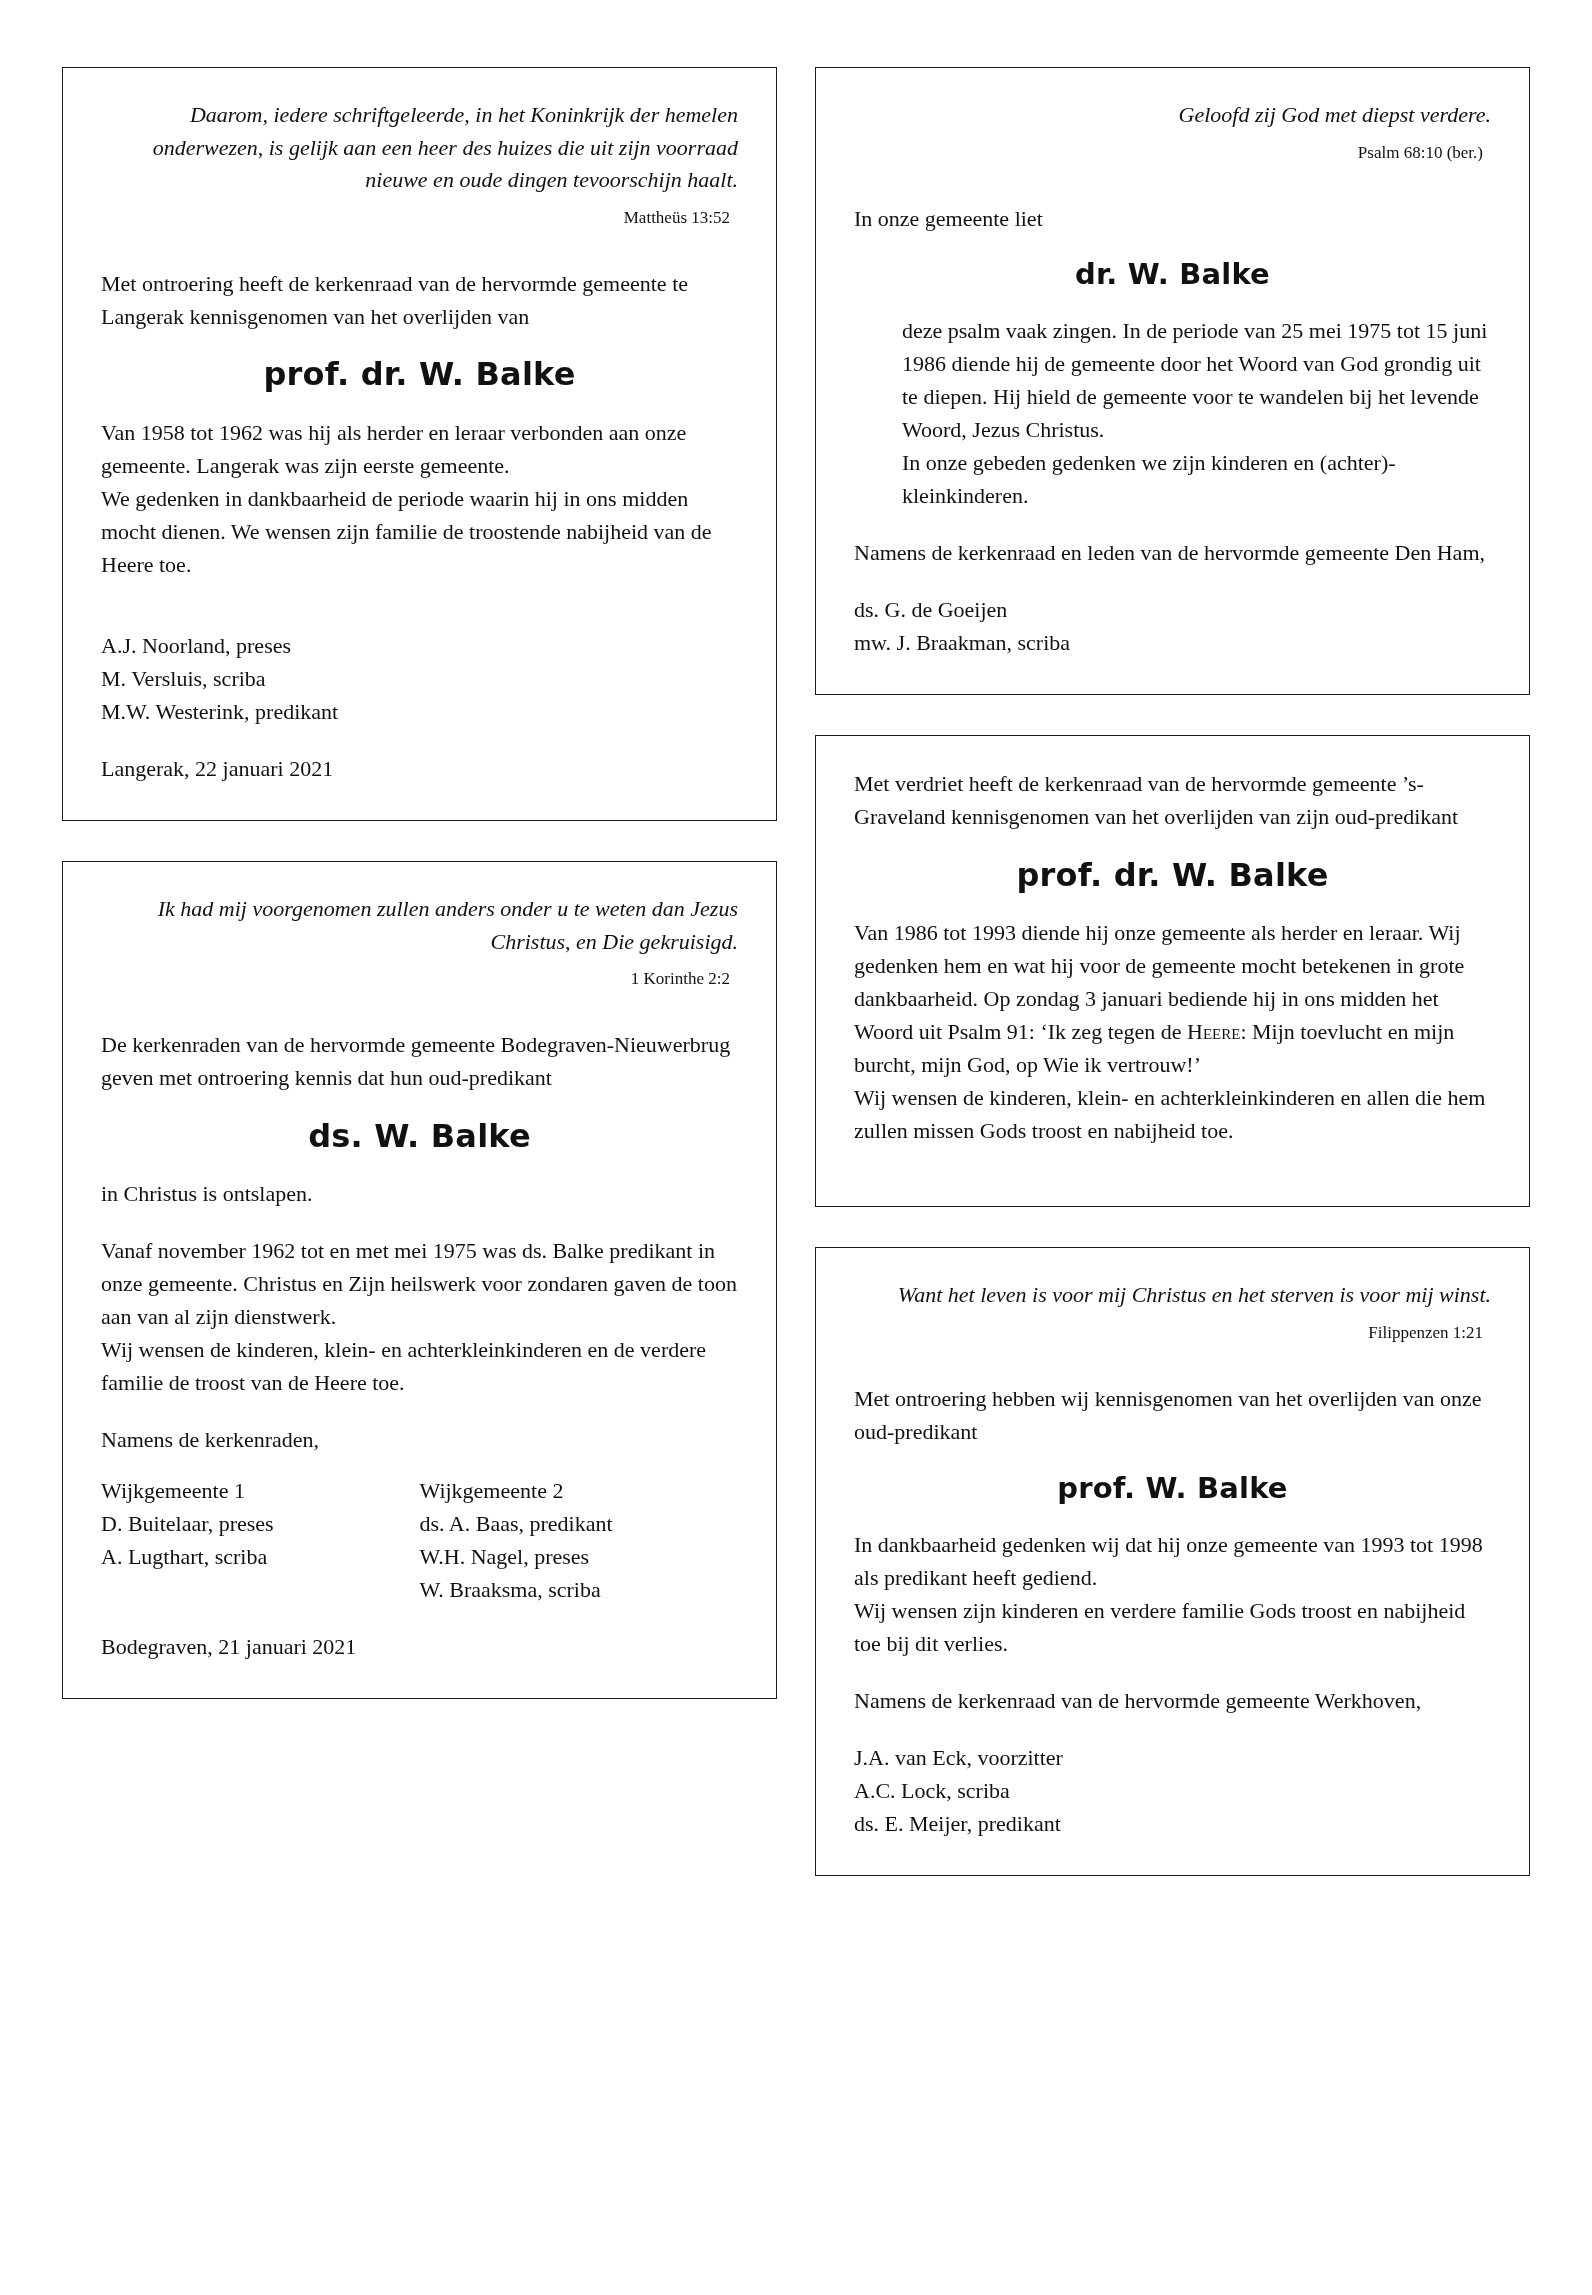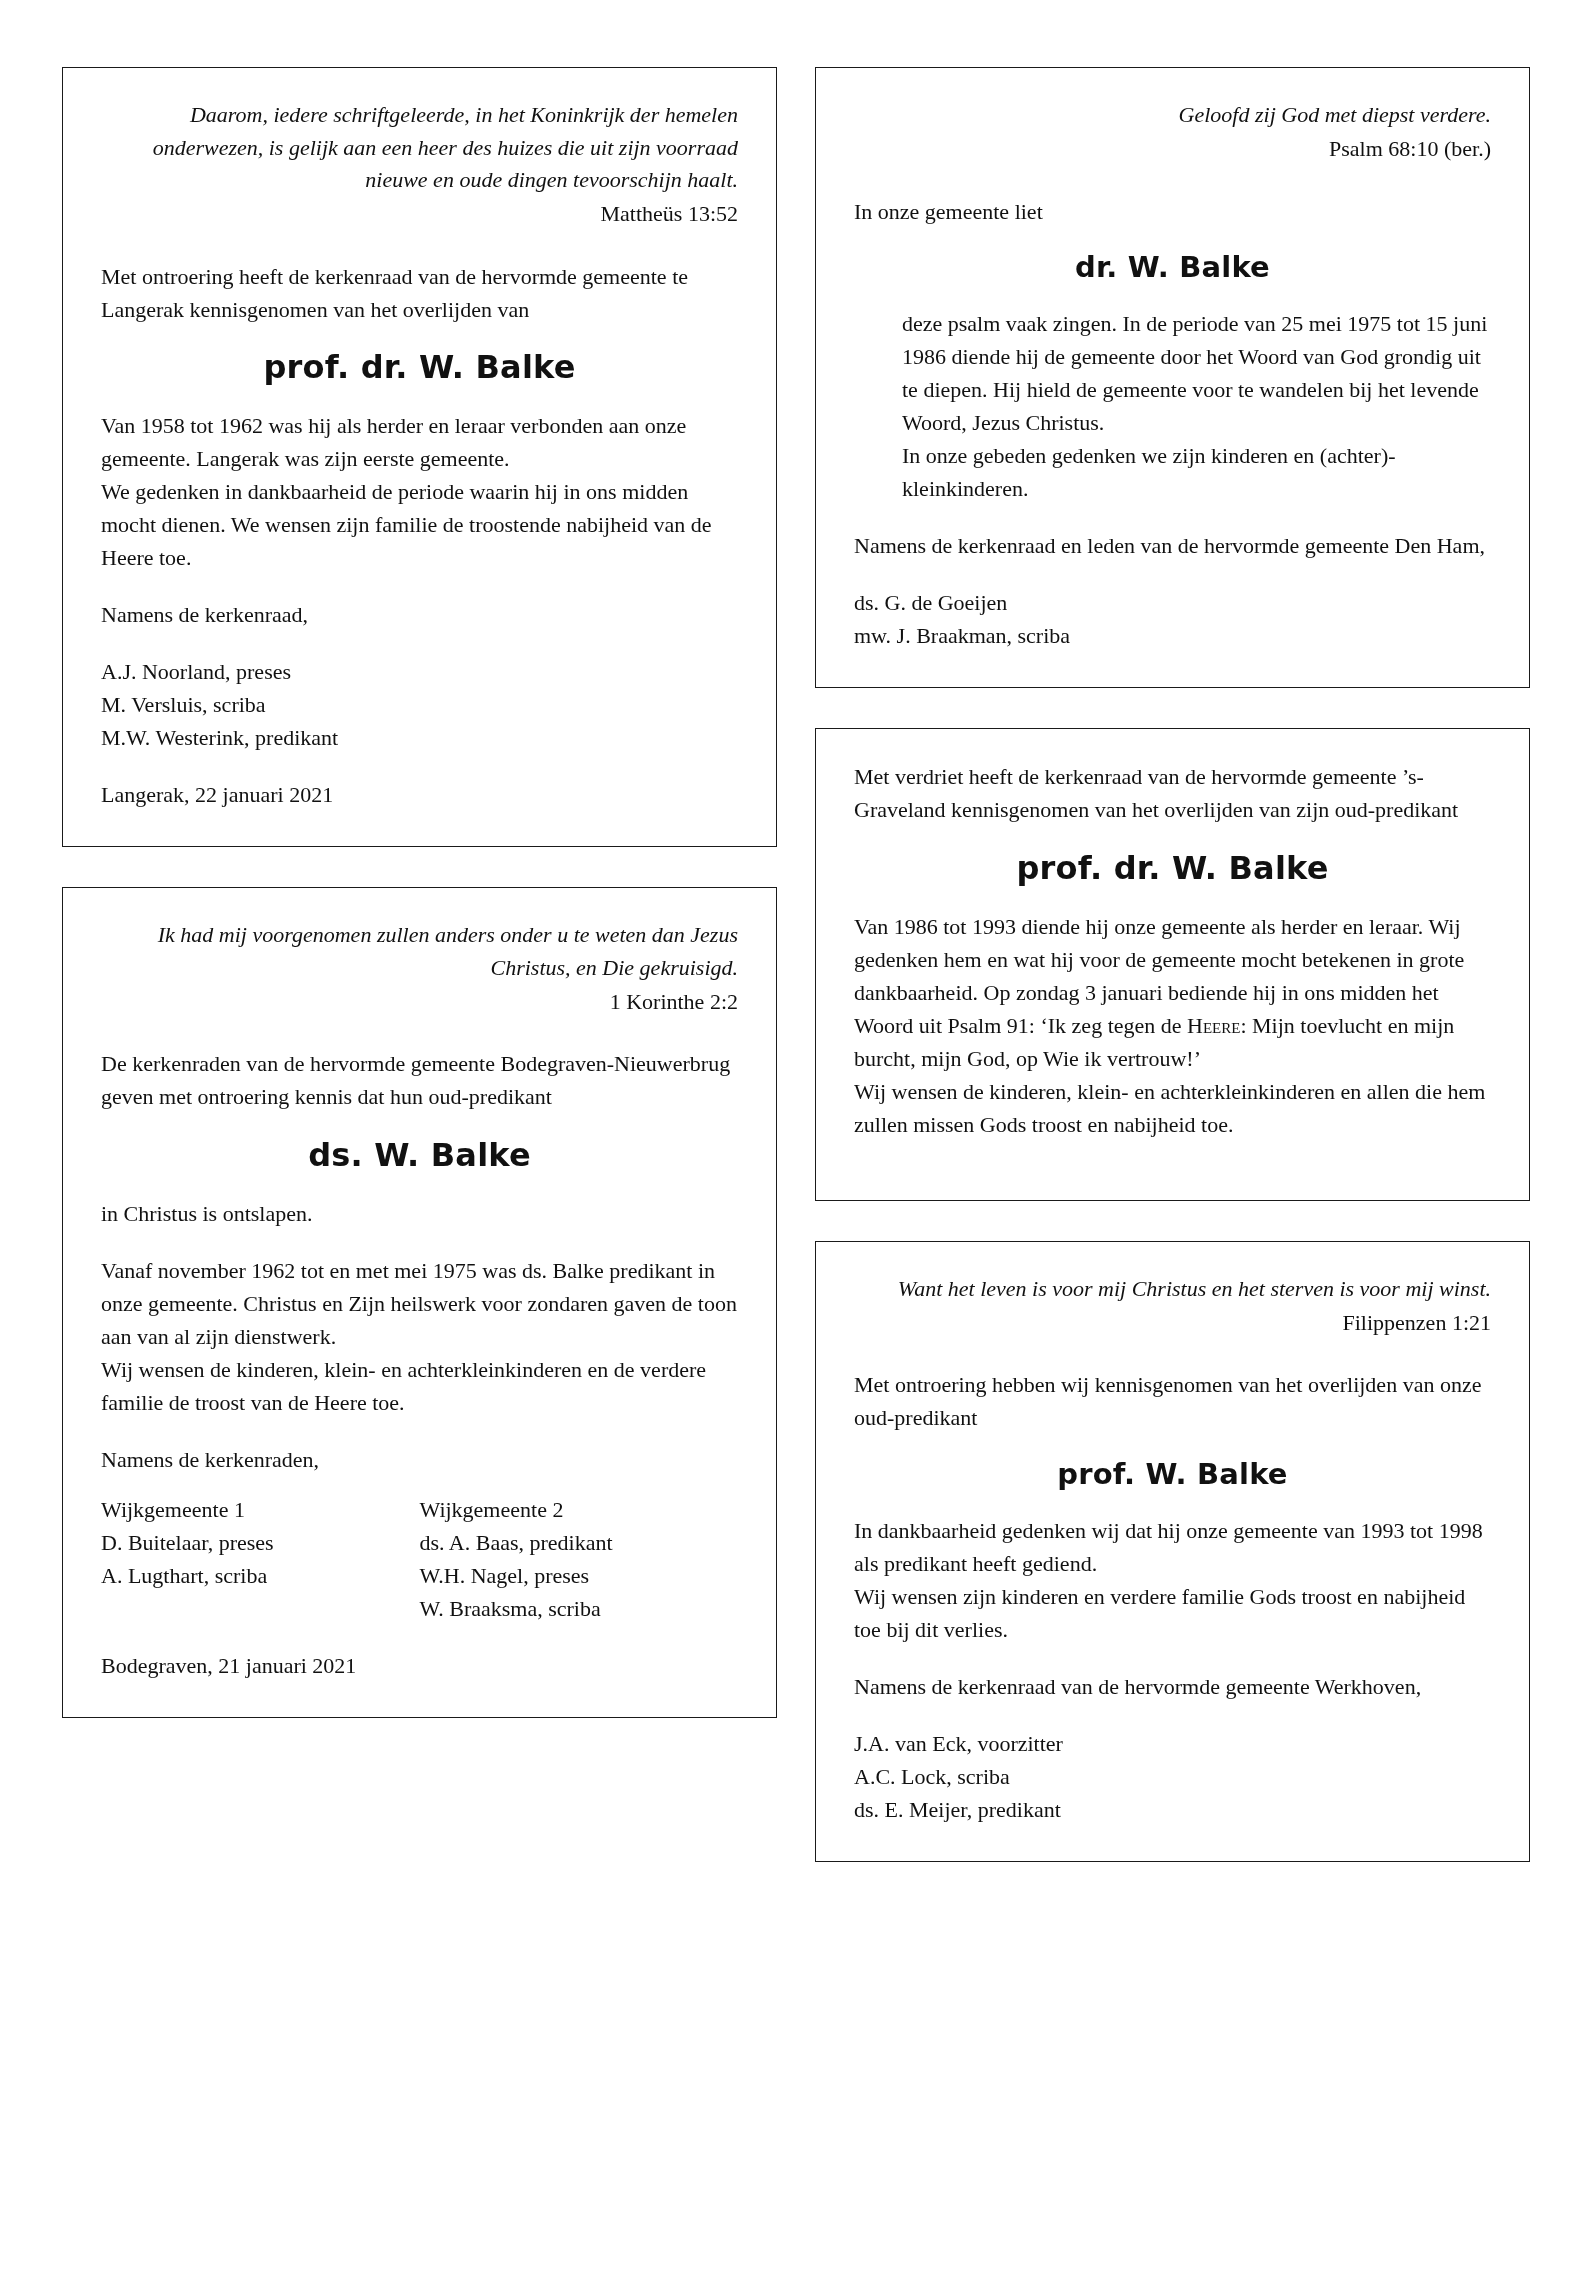--- a/index.html
+++ b/index.html
@@ -41,23 +41,23 @@
   .verse {
     font-style: italic;
     text-align: right;
     font-size: 22px;
     line-height: 1.48;
     margin: 0 0 1.7px 0;
   }
   .verse-ref {
     text-align: right;
     font-style: normal;
-    font-size: 22px;
+    font-size: 17px;
     line-height: 1.48;
-    margin: 0;
+    margin: 8px;
   }
   .para {
     font-size: 22px;
     line-height: 1.5;
     margin: 0;
     text-align: left;
   }
   .gap-big { height: 29px; }
   .gap-med { height: 24px; }
   .gap-small { height: 17.3px; }
@@ -100,21 +100,20 @@
 
     <div class="notice">
       <p class="verse">Daarom, iedere schriftgeleerde, in het Koninkrijk der hemelen onderwezen, is gelijk aan een heer des huizes die uit zijn voorraad nieuwe en oude dingen tevoorschijn haalt.</p>
       <p class="verse-ref">Mattheüs 13:52</p>
       <div class="gap-big"></div>
       <p class="para">Met ontroering heeft de kerkenraad van de hervormde gemeente te Langerak kennisgenomen van het overlijden van</p>
       <div class="name">prof. dr. W. Balke</div>
       <p class="para" style="white-space: pre-line;">Van 1958 tot 1962 was hij als herder en leraar verbonden aan onze gemeente. Langerak was zijn eerste gemeente.
 We gedenken in dankbaarheid de periode waarin hij in ons midden mocht dienen. We wensen zijn familie de troostende nabijheid van de Heere toe.</p>
       <div class="gap-med"></div>
-      <p class="para">Namens de kerkenraad,</p>
       <div class="gap-med"></div>
       <div class="signature">
         <div>A.J. Noorland, preses</div>
         <div>M. Versluis, scriba</div>
         <div>M.W. Westerink, predikant</div>
       </div>
       <div class="gap-med"></div>
       <p class="para">Langerak, 22 januari 2021</p>
     </div>
 

